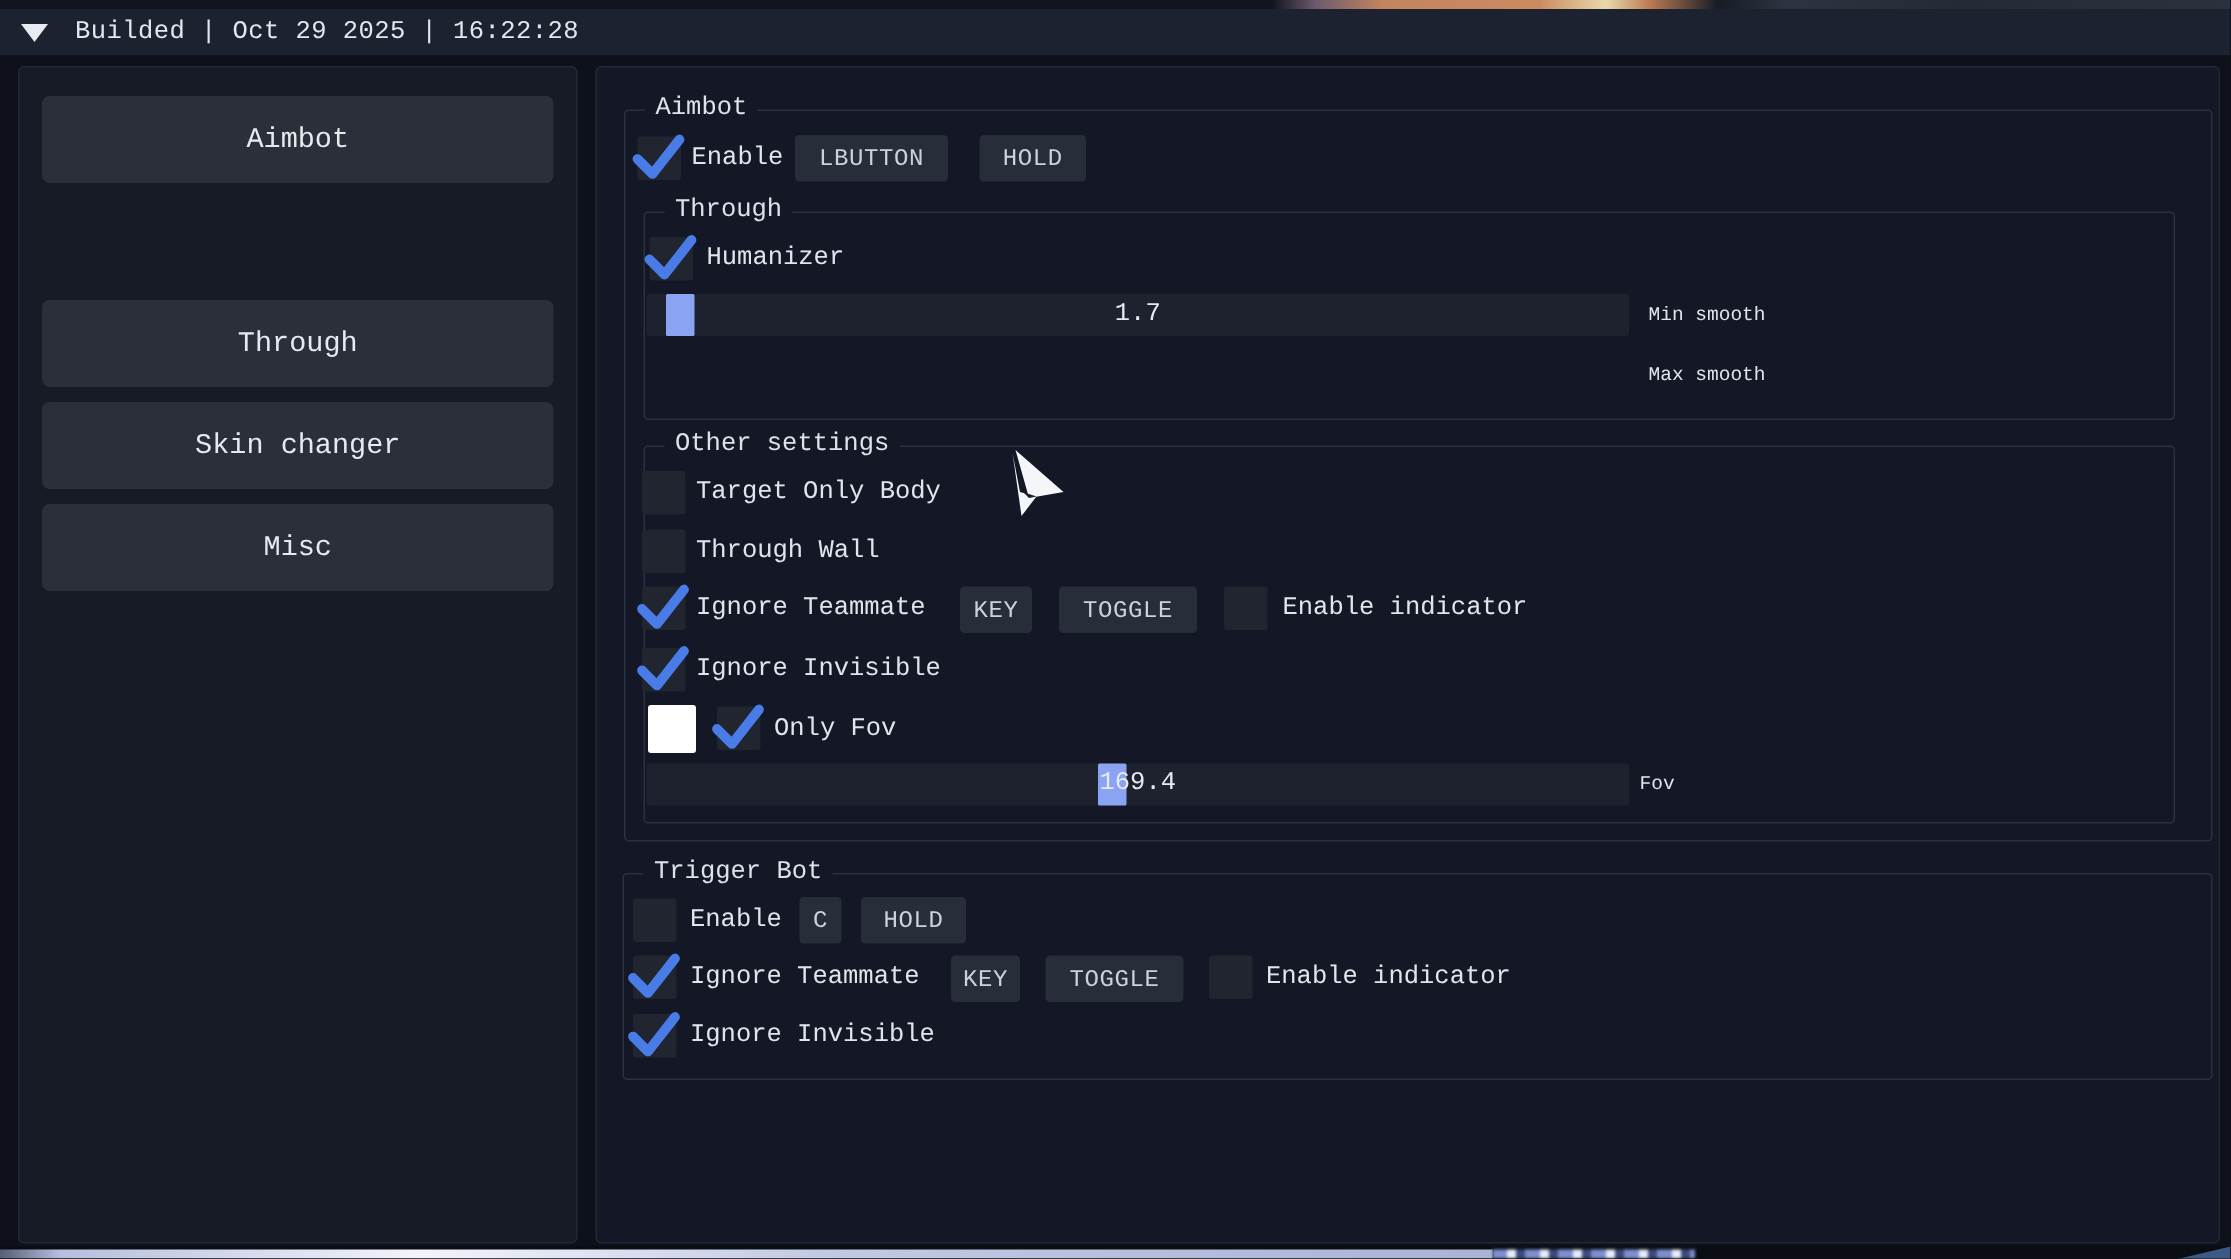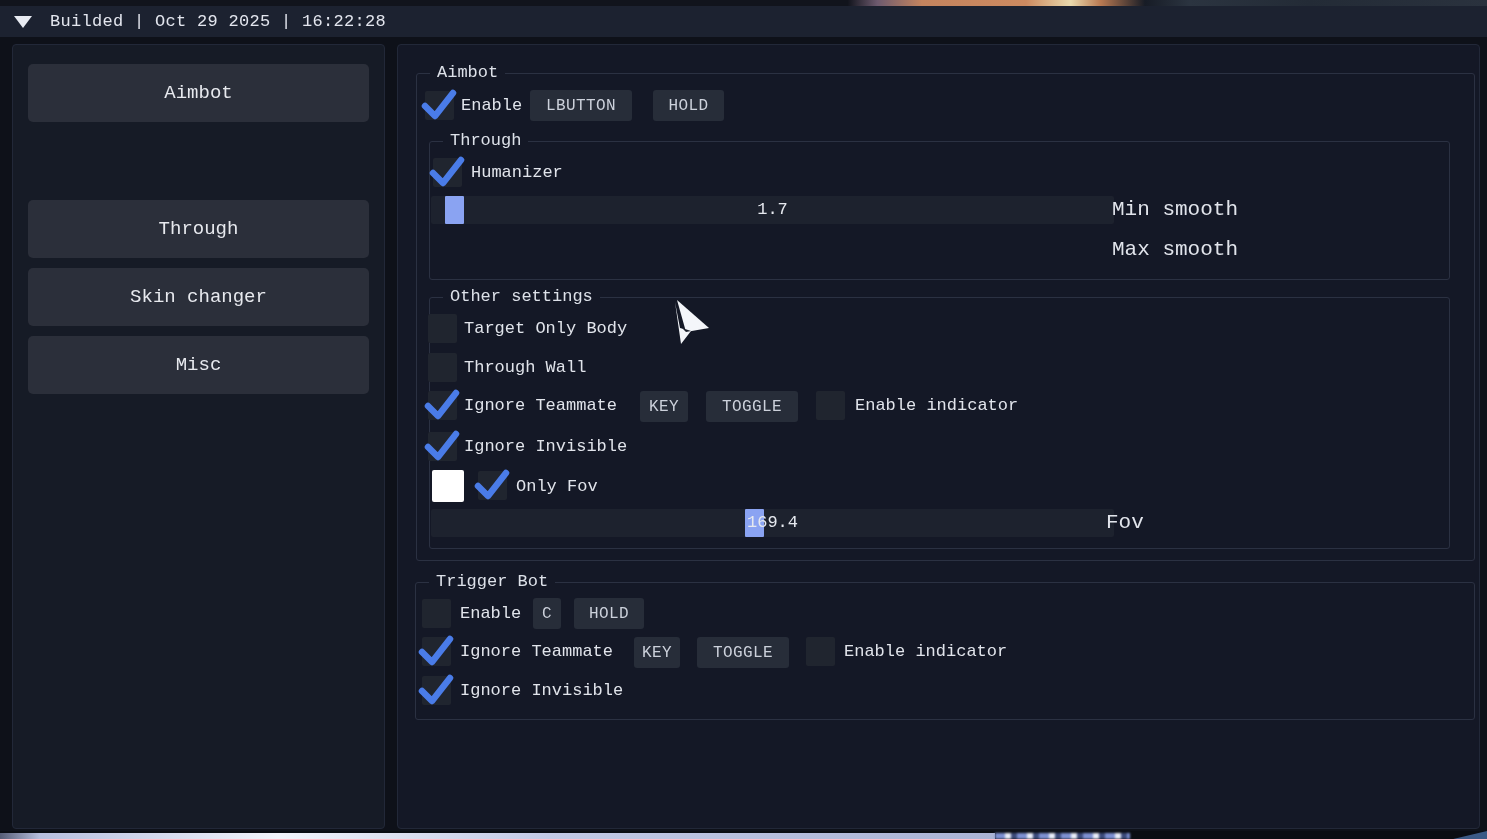--- a/index.html
+++ b/index.html
@@ -40,25 +40,25 @@
   .legend{position:absolute;top:-12px;font-size:17px;color:#dde1e9;
     background:#141826;padding:0 7px;line-height:22px;white-space:nowrap;}
   
   .cb{position:absolute;width:29px;height:29px;background:#20252f;border-radius:2px;}
   .cb .check{position:absolute;left:-4px;top:-3px;display:none;}
   .cb.checked .check{display:block;}
   .row-label{position:absolute;height:29px;line-height:29px;font-size:17px;color:#e1e4eb;white-space:nowrap;}
   .keybtn{position:absolute;height:31px;background:#272d39;border-radius:3px;
     display:flex;align-items:center;justify-content:center;font-size:16px;
     color:#ccd1db;letter-spacing:.4px;cursor:pointer;}
-  .slider{position:absolute;height:28px;background:#1d222e;border-radius:2px;padding-left:28px;}
+  .slider{position:absolute;height:28px;background:#1d222e;border-radius:2px;}
   .slider .handle{position:absolute;top:0;width:19px;height:28px;background:#8aa3f2;border-radius:1px;}
   .slider .val{position:absolute;left:0;top:0;width:100%;height:28px;line-height:28px;
     text-align:center;font-size:17px;color:#e6e9ef;z-index:2;}
-  .slider-label{position:absolute;height:28px;line-height:28px;font-size:21px;color:#e1e4eb;white-space:nowrap;margin-left:13px;}
+  .slider-label{position:absolute;height:28px;line-height:28px;font-size:13px;color:#e1e4eb;white-space:nowrap;}
   .swatch{position:absolute;width:32px;height:32px;border-radius:2px;}
   .cursor{position:absolute;z-index:50;}
 </style>
 </head>
 <body>
 
 <div class="stage">
 
   <div class="game-top"></div>
 

